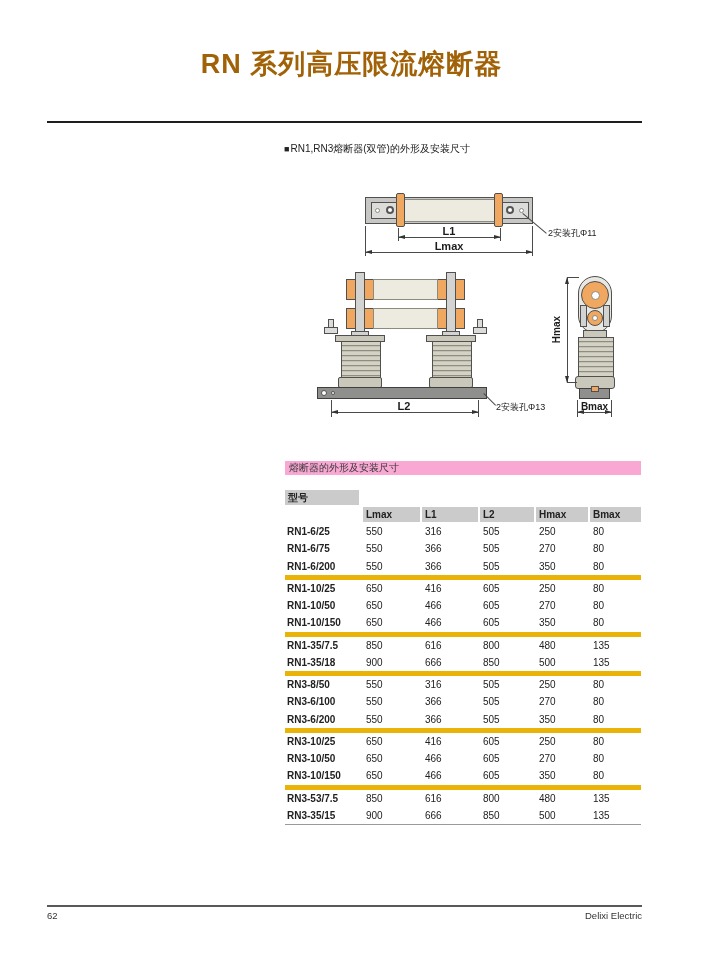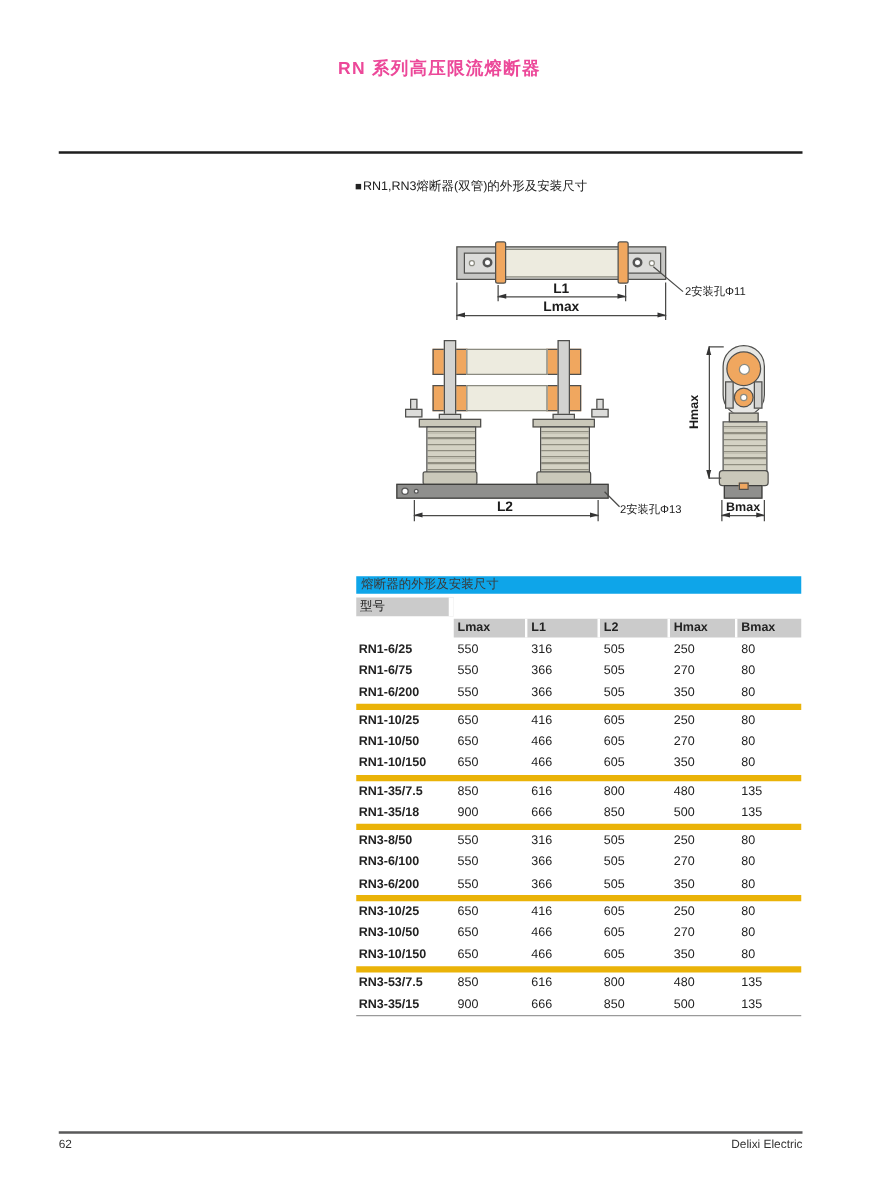--- a/index.html
+++ b/index.html
@@ -1,21 +1,21 @@
 <!DOCTYPE html>
 <html><head>
 <meta charset="utf-8">
 <style>
   html,body{margin:0;padding:0;background:#fff;}
   .page{position:relative;width:703px;height:954px;background:#fff;overflow:hidden;
         font-family:"Liberation Sans","DejaVu Sans",sans-serif;color:#222;}
   .abs{position:absolute;}
   
   .pagetitle{position:absolute;top:46px;left:0;width:703px;text-align:center;
-             font-size:14px;font-weight:bold;letter-spacing:1px;color:#ec4899;}
+             font-size:27px;font-weight:bold;letter-spacing:1px;color:#a16207;}
   .toprule{position:absolute;left:47px;top:121px;width:595px;height:2px;background:#1e1e1e;}
   .secthead{position:absolute;left:284px;top:142px;font-size:10px;color:#222;text-align:right;}
   .secthead .bullet{font-size:9px;margin-right:1px;}
   .botrule{position:absolute;left:47px;top:905px;width:595px;height:2px;background:#59595a;}
   .pageno{position:absolute;left:47px;top:910px;font-size:9.5px;color:#333;}
   .brand{position:absolute;right:61px;top:910px;font-size:9.5px;color:#333;}
   
   .shape{position:absolute;box-sizing:border-box;border:1px solid #50504e;}
   .bar{background:#c7c7c5;}
   .plate{background:#dcdcda;}
@@ -35,22 +35,22 @@
   .dimlabel{position:absolute;font-weight:bold;font-size:11px;color:#1c1c1c;text-align:center;}
   .dimlabel.small{font-size:10px;}
   .note{position:absolute;font-size:9px;color:#1c1c1c;white-space:nowrap;}
   .ar{position:absolute;width:0;height:0;}
   .ar.l{border-top:2.5px solid transparent;border-bottom:2.5px solid transparent;border-right:7px solid #333;}
   .ar.r{border-top:2.5px solid transparent;border-bottom:2.5px solid transparent;border-left:7px solid #333;}
   .ar.u{border-left:2.5px solid transparent;border-right:2.5px solid transparent;border-bottom:7px solid #333;}
   .ar.d{border-left:2.5px solid transparent;border-right:2.5px solid transparent;border-top:7px solid #333;}
   
   .dimtable{position:absolute;left:285px;top:461px;width:356px;font-size:10px;color:#222;}
-  .ttitle{height:14px;line-height:14px;background:#0ea5e9;padding-left:4px;color:#3a3a3a;}
-  .thead1{display:grid;grid-template-columns:78px 278px;margin-top:3px;height:15px;line-height:15px;}
+  .ttitle{height:14px;line-height:14px;background:#f9a8d4;padding-left:4px;color:#3a3a3a;}
+  .thead1{display:grid;grid-template-columns:78px 278px;margin-top:15px;height:15px;line-height:15px;font-weight:bold;}
   .thead1 .hcell{background:#cbcbcb;padding-left:3px;box-sizing:border-box;}
   .thead1 .hcell.first{border-right:4px solid #fff;}
   .thead2{display:grid;grid-template-columns:78px 59px 58px 56px 54px 51px;margin-top:2px;
           height:15px;line-height:15px;font-weight:bold;}
   .thead2 .hcell{background:#cbcbcb;border-right:2px solid #fff;padding-left:3px;box-sizing:border-box;}
   .thead2 .hcell:last-child{border-right:none;}
   .tbody{margin-top:1px;border-bottom:1px solid #9a9a9a;}
   .trow{display:grid;grid-template-columns:78px 59px 58px 56px 54px 51px;height:17.25px;line-height:17.25px;}
   .trow.gstart{border-top:5px solid #eab308;}
   .trow .c0{font-weight:bold;padding-left:2px;}

